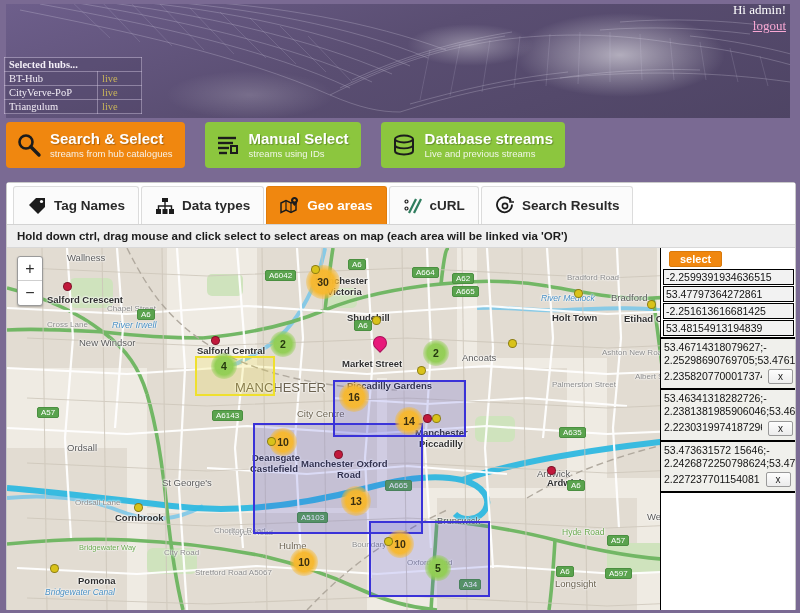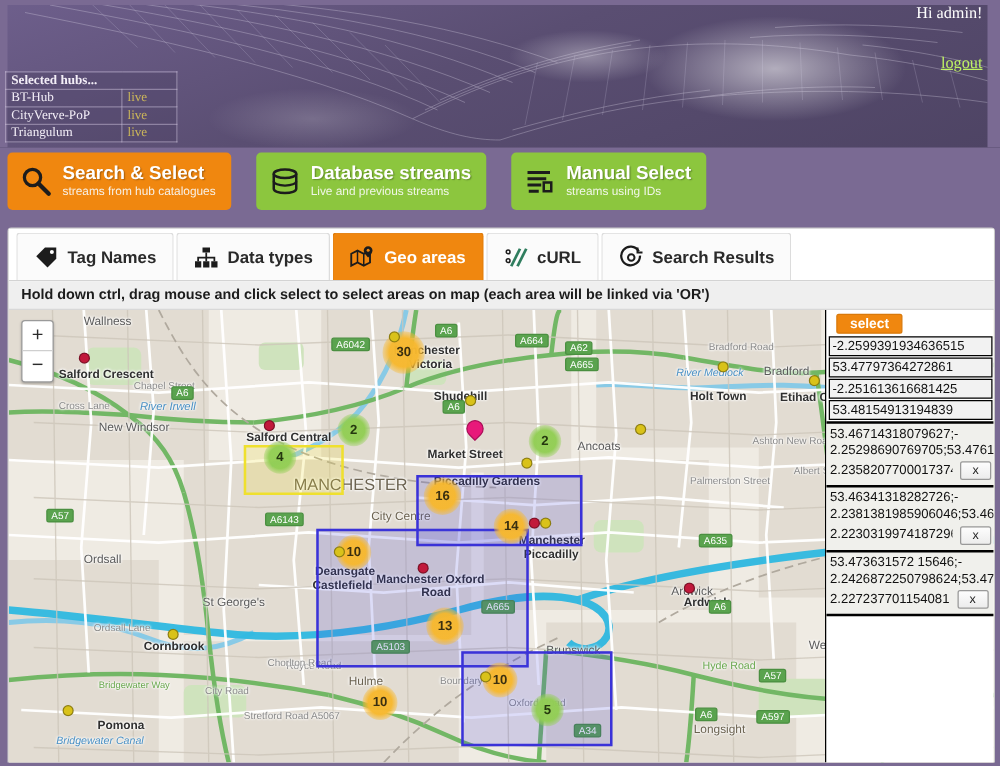--- a/index.html
+++ b/index.html
@@ -34,22 +34,22 @@
   .banner-edge-r { position:absolute; right:0; top:0; bottom:0; width:10px; background:#7a6a93; }
   .banner-edge-t { position:absolute; left:0; right:0; top:0; height:4px; background:#7a6a93; }
 
   .greeting {
     position: absolute; right: 14px; top: 2px;
     text-align: right; line-height: 1.25;
     font-family: "Liberation Serif", serif;
     color: #ffffff; font-size: 13px;
   }
   .greeting .logout {
-    display: block; color: #bef264; text-decoration: underline;
-    font-size: 13px; cursor: pointer; margin-top: 24px;
+    display: block; color: #f9a8d4; text-decoration: underline;
+    font-size: 13px; cursor: pointer;
   }
   .dash-title {
     position: absolute; right: 16px; top: 38px;
     font-family: "Liberation Serif", serif;
     font-weight: bold; font-size: 25px; color: #ffffff;
     text-shadow: 1px 1px 2px rgba(0,0,0,.55);
     letter-spacing: .3px;
   }
 
   .hubs-box {
@@ -335,44 +335,44 @@
       </span>
       <span class="act-txt">
         <span class="act-title">Search &amp; Select</span>
         <span class="act-sub">streams from hub catalogues</span>
       </span>
     </div>
 
     <div class="act-btn act-green">
       <span class="act-ico">
         <svg viewBox="0 0 26 26" width="26" height="26">
-          <ellipse cx="13" cy="7" rx="9" ry="3.4" fill="none" stroke="#1c1c1c" stroke-width="2"></ellipse>
-          <path d="M4,7 L4,19 C4,21 8,22.4 13,22.4 C18,22.4 22,21 22,19 L22,7" fill="none" stroke="#1c1c1c" stroke-width="2"></path>
-          <path d="M4,13 C4,15 8,16.4 13,16.4 C18,16.4 22,15 22,13" fill="none" stroke="#1c1c1c" stroke-width="1.8"></path>
-        </svg>
-      </span>
-      <span class="act-txt">
-        <span class="act-title">Database streams</span>
-        <span class="act-sub">Live and previous streams</span>
-      </span>
-    </div>
-
-    <div class="act-btn act-green">
-      <span class="act-ico">
-        <svg viewBox="0 0 26 26" width="26" height="26">
           <line x1="3" y1="6" x2="21" y2="6" stroke="#1c1c1c" stroke-width="2.4"></line>
           <line x1="3" y1="11" x2="18" y2="11" stroke="#1c1c1c" stroke-width="2.4"></line>
           <line x1="3" y1="16" x2="14" y2="16" stroke="#1c1c1c" stroke-width="2.4"></line>
           <path d="M16,14 L22,14 L22,21 L16,21 Z" fill="none" stroke="#1c1c1c" stroke-width="2"></path>
           <path d="M4,21 L12,21" stroke="#1c1c1c" stroke-width="2.4"></path>
         </svg>
       </span>
       <span class="act-txt">
         <span class="act-title">Manual Select</span>
         <span class="act-sub">streams using IDs</span>
+      </span>
+    </div>
+
+    <div class="act-btn act-green">
+      <span class="act-ico">
+        <svg viewBox="0 0 26 26" width="26" height="26">
+          <ellipse cx="13" cy="7" rx="9" ry="3.4" fill="none" stroke="#1c1c1c" stroke-width="2"></ellipse>
+          <path d="M4,7 L4,19 C4,21 8,22.4 13,22.4 C18,22.4 22,21 22,19 L22,7" fill="none" stroke="#1c1c1c" stroke-width="2"></path>
+          <path d="M4,13 C4,15 8,16.4 13,16.4 C18,16.4 22,15 22,13" fill="none" stroke="#1c1c1c" stroke-width="1.8"></path>
+        </svg>
+      </span>
+      <span class="act-txt">
+        <span class="act-title">Database streams</span>
+        <span class="act-sub">Live and previous streams</span>
       </span>
     </div>
   </div>
 
   <div class="panel">
 
     <div class="tabs">
 
       <div class="tab">
         <span class="tab-ico">

